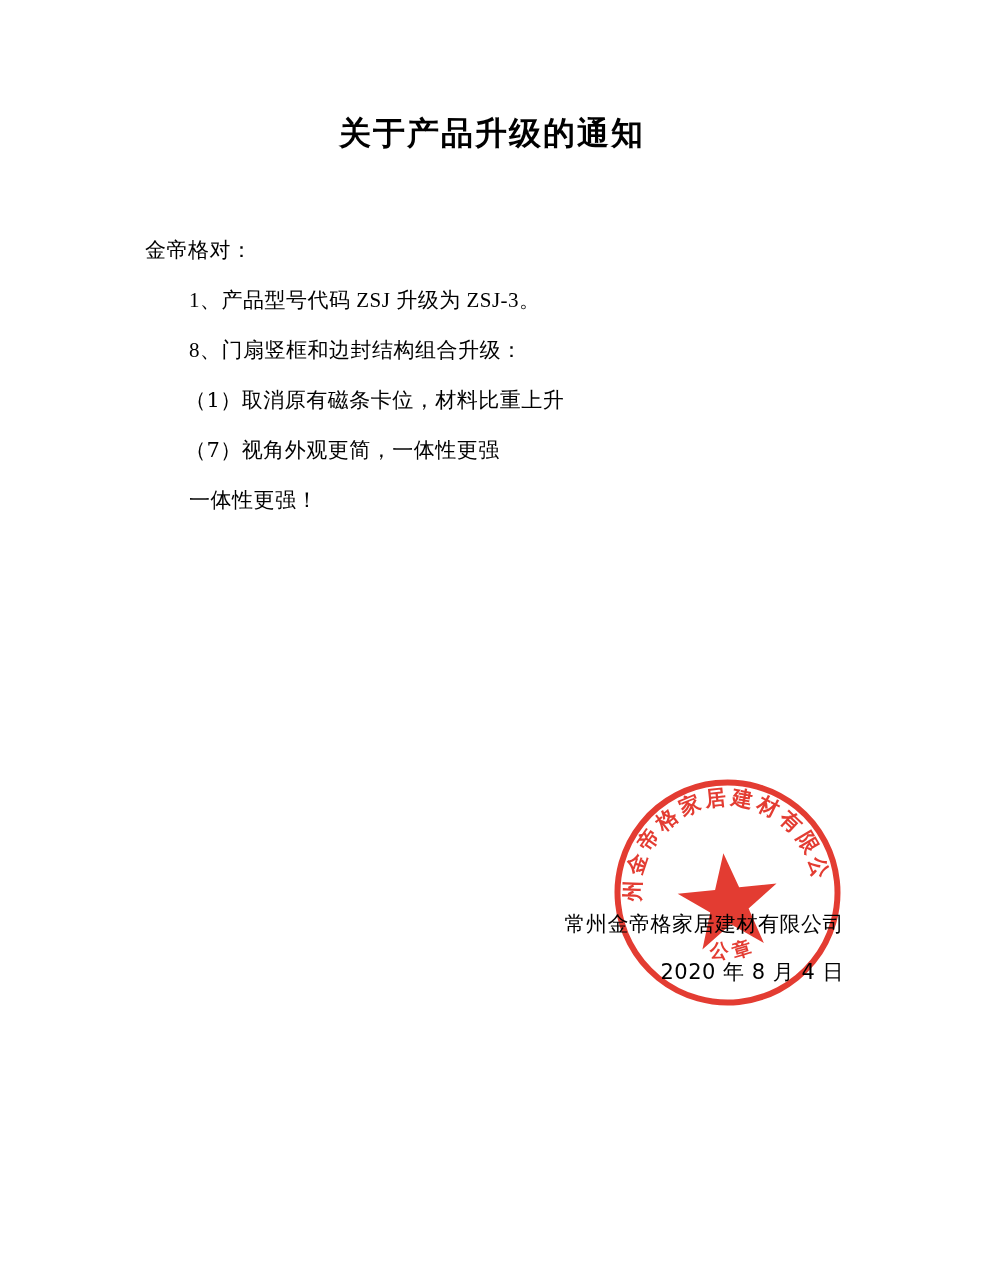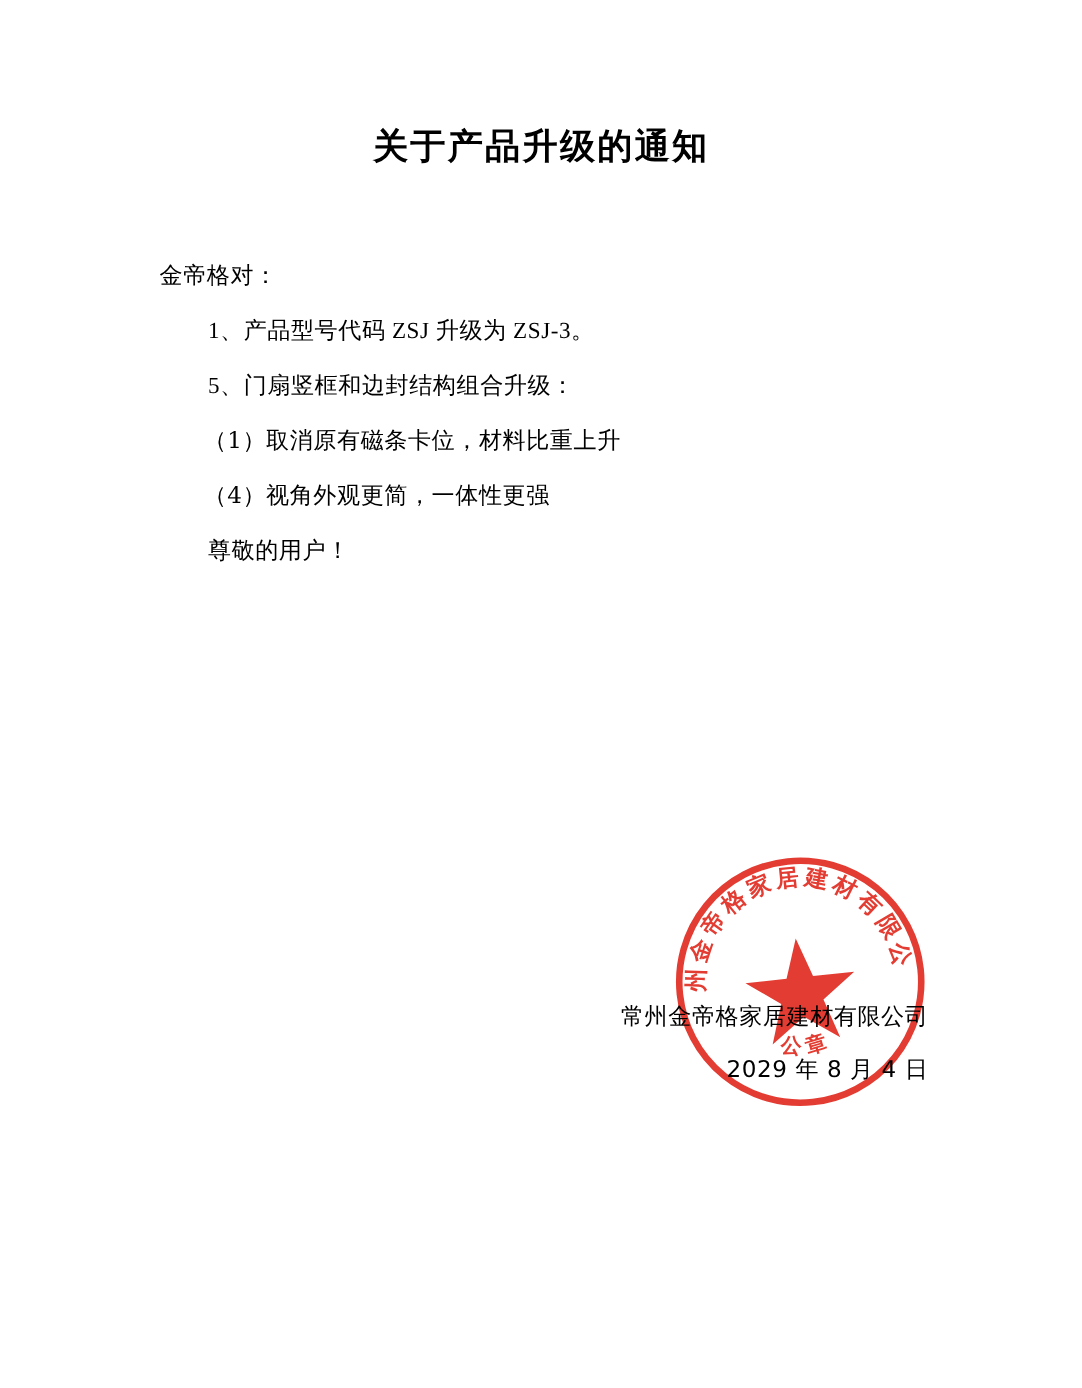--- a/index.html
+++ b/index.html
@@ -96,24 +96,24 @@
 </head>
 <body>
 
 <div id="doc">
 
   <div class="title">关于产品升级的通知</div>
 
   <div class="body-block">
     <p class="para">金帝格对：</p>
     <p class="para indent-half">1、产品型号代码 ZSJ 升级为 ZSJ-3。</p>
-    <p class="para indent-half">5、门扇竖框和边封结构组合升级：</p>
+    <p class="para indent-half">8、门扇竖框和边封结构组合升级：</p>
     <p class="para indent-sub">（1）取消原有磁条卡位，材料比重上升</p>
-    <p class="para indent-sub">（4）视角外观更简，一体性更强</p>
-    <p class="para indent-half">尊敬的用户！</p>
+    <p class="para indent-sub">（7）视角外观更简，一体性更强</p>
+    <p class="para indent-half">一体性更强！</p>
   </div>
 
   <div class="stamp">
     <svg width="235" height="235" viewBox="0 0 235 235" xmlns="http://www.w3.org/2000/svg">
       <defs>
         <path id="arcTop" d="M 30,117 A 87,87 0 0 1 205,117" fill="none"></path>
         <path id="arcBottom" d="M 52,117 A 65,65 0 0 0 183,117" fill="none"></path>
       </defs>
       <circle cx="117.5" cy="117.5" r="110" fill="none" stroke="#e02216" stroke-width="6"></circle>
 
@@ -122,16 +122,16 @@
         <textPath href="#arcTop" startOffset="50%" text-anchor="middle">常州金帝格家居建材有限公司</textPath>
       </text>
       <text font-family="'DejaVu Sans','Liberation Sans',sans-serif" font-size="19" font-weight="bold" fill="#e02216" letter-spacing="6">
         <textPath href="#arcBottom" startOffset="50%" text-anchor="middle">公章</textPath>
       </text>
     </svg>
   </div>
 
   <div class="signature-block">
     <div class="sig-line">常州金帝格家居建材有限公司</div>
-    <div class="sig-line">2029 年 8 月 4 日</div>
+    <div class="sig-line">2020 年 8 月 4 日</div>
   </div>
 
 </div>
 
 </body></html>

